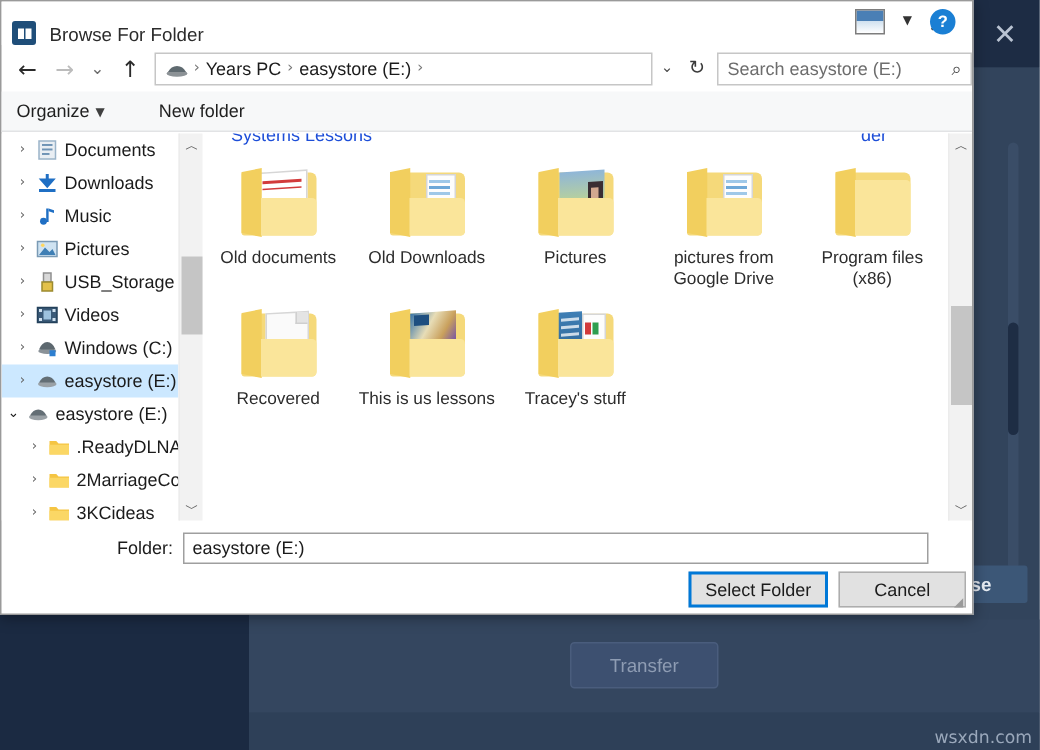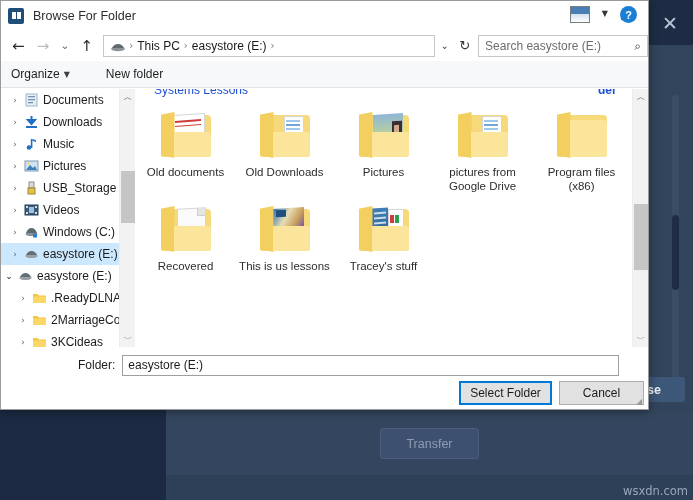--- a/index.html
+++ b/index.html
@@ -96,21 +96,21 @@
     box-sizing: border-box;
     box-shadow: 0 2px 9px rgba(0,0,0,0.35);
     overflow: hidden;
   }
 
   
   #dlg-titlebar {
     position: absolute; left: 0; top: 0;
     width: 647px; height: 29px;
     background: #ffffff;
-    display: flex; align-items: center;
+    display: flex; align-items: flex-end;
   }
   #dlg-app-icon {
     margin-left: 7px;
     width: 16px; height: 16px;
     background: #1f4e79;
     border-radius: 2px;
     display: flex; align-items: center; justify-content: center;
     color: #ffffff; font-size: 9px; font-weight: bold;
     letter-spacing: -1px;
   }
@@ -281,21 +281,21 @@
     width: 496px; height: 258px;
     background: #ffffff;
     overflow: hidden;
   }
   .cut-label {
     position: absolute;
     font-size: 12px; color: #1d4ed8;
     white-space: nowrap;
   }
   #cut-label-1 { left: 18px; top: -6px; }
-  #cut-label-2 { left: 462px; top: -6px; font-weight: bold; }
+  #cut-label-2 { left: 438px; top: -6px; }
 
   .grid {
     position: absolute; left: 0; top: 10px;
     width: 496px;
     display: grid;
     grid-template-columns: repeat(5, 99px);
   }
   .file-item {
     width: 99px;
     display: flex; flex-direction: column; align-items: center;
@@ -445,21 +445,21 @@
     <div class="nav-arrow" id="nav-up">↑</div>
 
     <div id="addressbar">
       <span id="drive-glyph">
         <svg width="16" height="10" viewBox="0 0 16 10" aria-hidden="true">
           <ellipse cx="8" cy="7" rx="7" ry="2.2" fill="#8c9296"></ellipse>
           <path d="M2 6 Q4 2 8 2 Q12 2 14 6 Z" fill="#5f6a70"></path>
         </svg>
       </span>
       <span class="crumb-sep">›</span>
-      <span class="crumb">This PC</span>
+      <span class="crumb">Years PC</span>
       <span class="crumb-sep">›</span>
       <span class="crumb">easystore (E:)</span>
       <span class="crumb-sep">›</span>
     </div>
 
     <div id="addr-dropdown">⌄</div>
     <div id="refresh-btn">↻</div>
 
     <div id="searchbox">
       <span>Search easystore (E:)</span>

